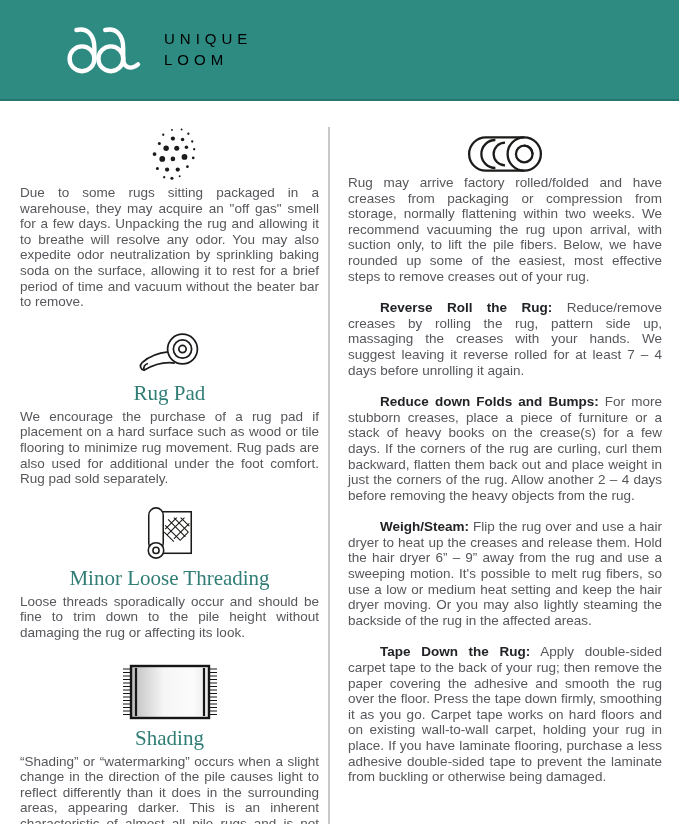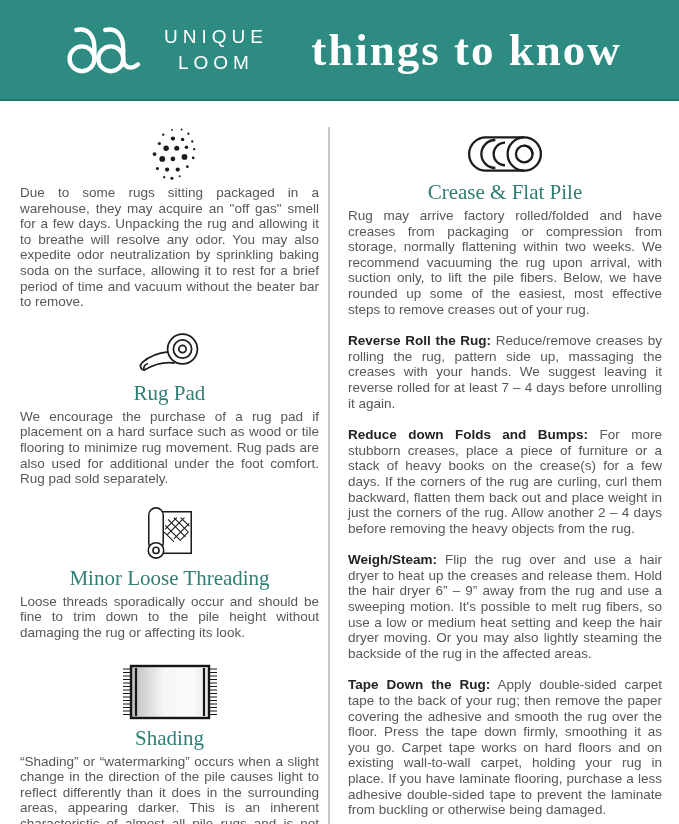--- a/index.html
+++ b/index.html
@@ -2,41 +2,41 @@
 <html><head>
 <meta charset="utf-8">
 <style>
   html,body{margin:0;padding:0;background:#ffffff;}
   body{width:679px;height:824px;font-family:"Liberation Sans",sans-serif;color:#56575b;-webkit-font-smoothing:antialiased;}
 
   
   .header{height:101px;background:#2d8b82;display:flex;align-items:center;border-bottom:2px solid #23776f;box-sizing:border-box;}
   .logo-wrap{display:flex;align-items:center;margin-left:58px;}
   .logo-mark{width:96px;height:52px;margin-right:10px;}
-  .brand-text{color:#ffffff;font-size:19px;letter-spacing:5px;line-height:1.35;text-align:center;font-weight:400;}
+  .brand-text{color:#000000;font-size:15px;letter-spacing:5px;line-height:1.35;text-align:left;font-weight:400;}
   .header-title{flex:1;text-align:center;color:#ffffff;font-family:"Liberation Serif",serif;font-size:45px;font-weight:600;letter-spacing:2px;padding-right:14px;}
 
   
   .content{display:flex;align-items:stretch;}
   .col-left{width:328px;box-sizing:border-box;padding:14px 9px 0 20px;}
   .divider{width:2px;background:#c8c8c8;margin-top:26px;margin-bottom:8px;}
   .col-right{flex:1;box-sizing:border-box;padding:14px 17px 0 18px;}
 
   
   .sec{text-align:center;}
   .sec-icon{display:flex;justify-content:center;align-items:flex-end;}
   .sec-title{font-family:"Liberation Serif",serif;font-weight:400;color:#2f7d75;font-size:21px;margin:5px 0 3px 0;}
   .sec-body{font-size:13.5px;line-height:15.6px;text-align:justify;margin:0;color:#56575b;}
   .m-odor .sec-icon{margin-top:12px;height:58px;}
   .m-thread .sec-icon{margin-top:18px;height:56px;}
   .m-pad .sec-icon{margin-top:16px;height:50px;}
   .m-shade .sec-icon{margin-top:20px;height:60px;}
   .m-crease .sec-icon{margin-top:18px;height:42px;}
   .tip{font-size:13.5px;line-height:15.6px;text-align:justify;margin:16px 0 0 0;color:#56575b;}
-  .tip b{color:#222326;font-weight:700;}
+  .tip b{color:#222326;font-weight:700;margin-left:32px;}
   svg{display:block;}
 </style>
 </head>
 <body>
 
 <div class="header">
   <div class="logo-wrap">
     <svg class="logo-mark" viewBox="0 0 120 64">
       <g fill="none" stroke="#ffffff" stroke-width="5.5" stroke-linecap="round">
         <circle cx="30" cy="43" r="15.5"></circle>
@@ -44,21 +44,20 @@
         <circle cx="66" cy="43" r="15.5"></circle>
         <path d="M81.5 43 V 30 C 81.5 13 73 4 59 7"></path>
         <path d="M81.5 43 C 81.5 53 90 58 100 50"></path>
       </g>
     </svg>
     <div class="brand-text">
       <div>UNIQUE</div>
       <div>LOOM</div>
     </div>
   </div>
-  <div class="header-title">things to know</div>
 </div>
 
 <div class="content">
 
   <div class="col-left">
 
     <section class="sec m-odor">
       <div class="sec-icon">
         <svg width="56" height="58" viewBox="0 0 56 60" fill="#1b1b19">
           <circle cx="30" cy="3" r="1"></circle>
@@ -167,21 +166,20 @@
           <g fill="none" stroke="#1b1b19" stroke-width="2.6">
             <path d="M74 5 H 30 A 19 19 0 0 0 30 43 H 74"></path>
             <path d="M41 8 A 16 16 0 0 0 41 40"></path>
             <path d="M52 11 A 13 13 0 0 0 52 37"></path>
             <circle cx="74" cy="24" r="19"></circle>
             <circle cx="74" cy="24" r="9.5"></circle>
             <path d="M74 14.5 A 9.5 9.5 0 0 1 83.5 24"></path>
           </g>
         </svg>
       </div>
-      <h2 class="sec-title">Crease &amp; Flat Pile</h2>
       <p class="sec-body">Rug may arrive factory rolled/folded and have creases from packaging or compression from storage, normally flattening within two weeks. We recommend vacuuming the rug upon arrival, with suction only, to lift the pile fibers. Below, we have rounded up some of the easiest, most effective steps to remove creases out of your rug.</p>
     </section>
 
     <p class="tip"><b>Reverse Roll the Rug:</b><span> Reduce/remove creases by rolling the rug, pattern side up, massaging the creases with your hands. We suggest leaving it reverse rolled for at least 7 – 4 days before unrolling it again.</span></p>
 
     <p class="tip"><b>Reduce down Folds and Bumps:</b><span> For more stubborn creases, place a piece of furniture or a stack of heavy books on the crease(s) for a few days. If the corners of the rug are curling, curl them backward, flatten them back out and place weight in just the corners of the rug. Allow another 2 – 4 days before removing the heavy objects from the rug.</span></p>
 
     <p class="tip"><b>Weigh/Steam:</b><span> Flip the rug over and use a hair dryer to heat up the creases and release them. Hold the hair dryer 6” – 9” away from the rug and use a sweeping motion. It's possible to melt rug fibers, so use a low or medium heat setting and keep the hair dryer moving. Or you may also lightly steaming the backside of the rug in the affected areas.</span></p>
 
     <p class="tip"><b>Tape Down the Rug:</b><span> Apply double-sided carpet tape to the back of your rug; then remove the paper covering the adhesive and smooth the rug over the floor. Press the tape down firmly, smoothing it as you go. Carpet tape works on hard floors and on existing wall-to-wall carpet, holding your rug in place. If you have laminate flooring, purchase a less adhesive double-sided tape to prevent the laminate from buckling or otherwise being damaged.</span></p>

